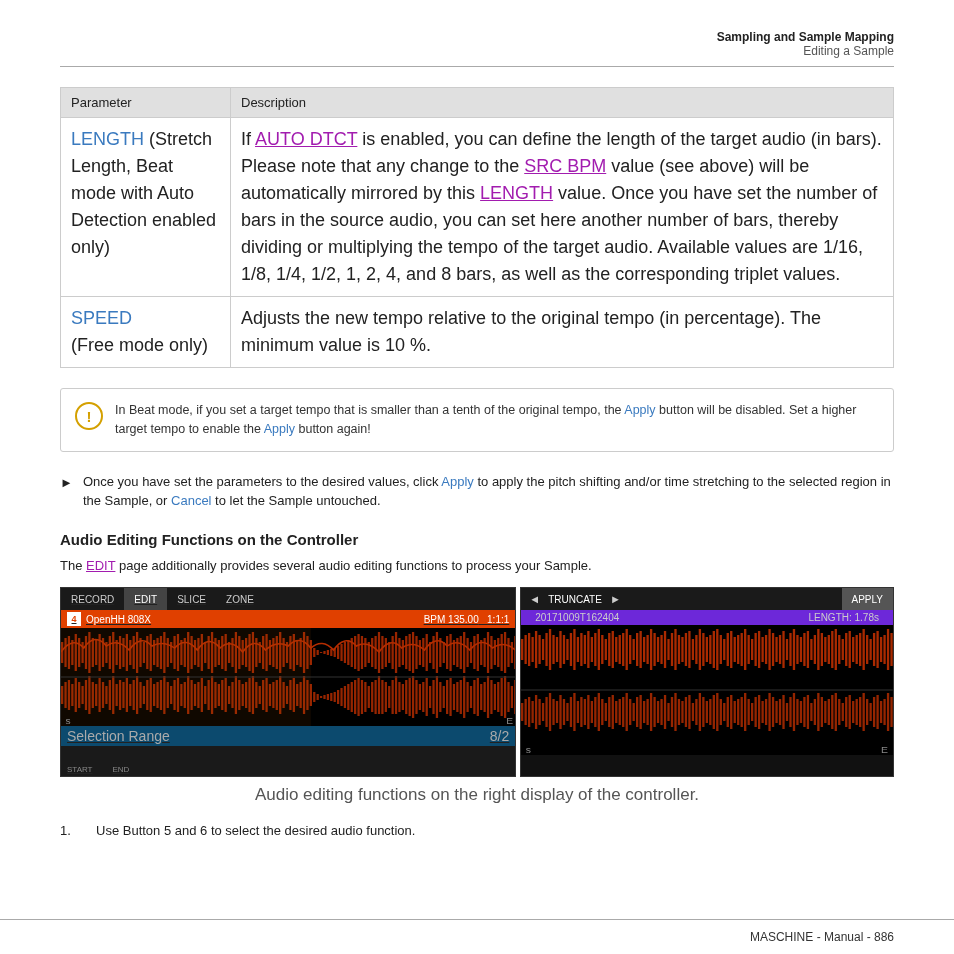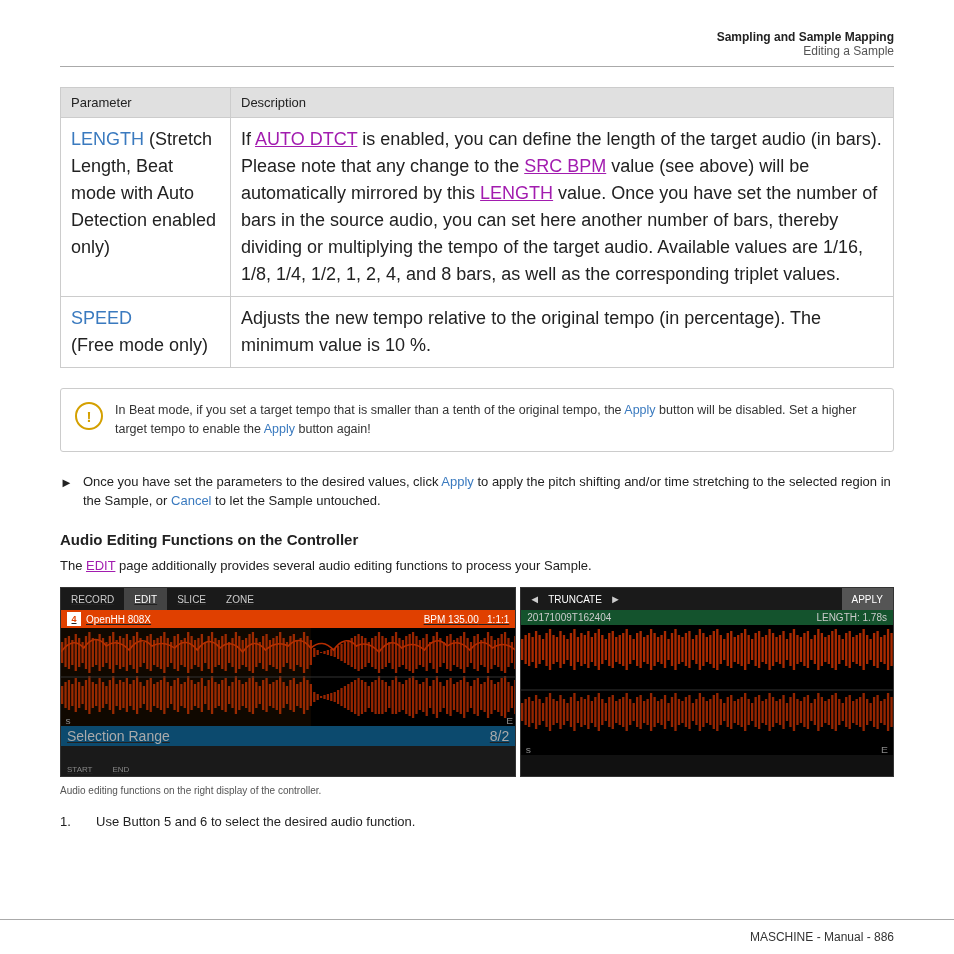--- a/index.html
+++ b/index.html
@@ -245,39 +245,40 @@
       display: block;
     }
     .sel-field .val {
       color: #fff;
       font-size: 12px;
       font-weight: bold;
     }
 
     
     .right-file-bar {
-      background: #14532d;
-      padding: 2px 6px;
+      background: #6d28d9;
+      padding: 2px 14px;
       display: flex;
       justify-content: space-between;
       align-items: center;
     }
     .right-file-bar .filename {
       color: #ccc;
       font-size: 10px;
     }
     .right-file-bar .length {
       color: #ccc;
       font-size: 10px;
     }
 
     .caption {
-      font-size: 10px;
+      font-size: 17px;
       color: #555;
       margin-bottom: 16px;
+      text-align: center;
     }
 
     
     .numbered-item {
       display: flex;
       gap: 12px;
       font-size: 13px;
       line-height: 1.5;
       margin-bottom: 12px;
     }

